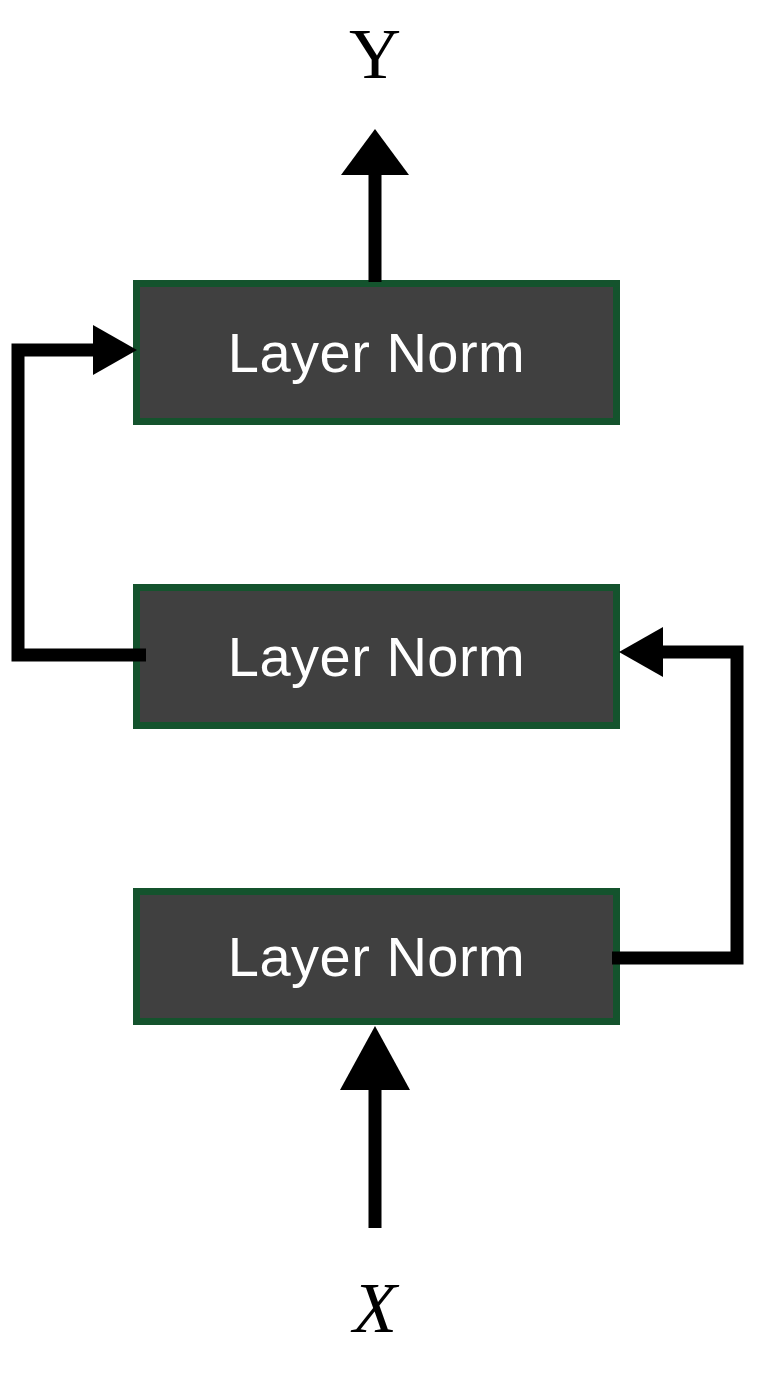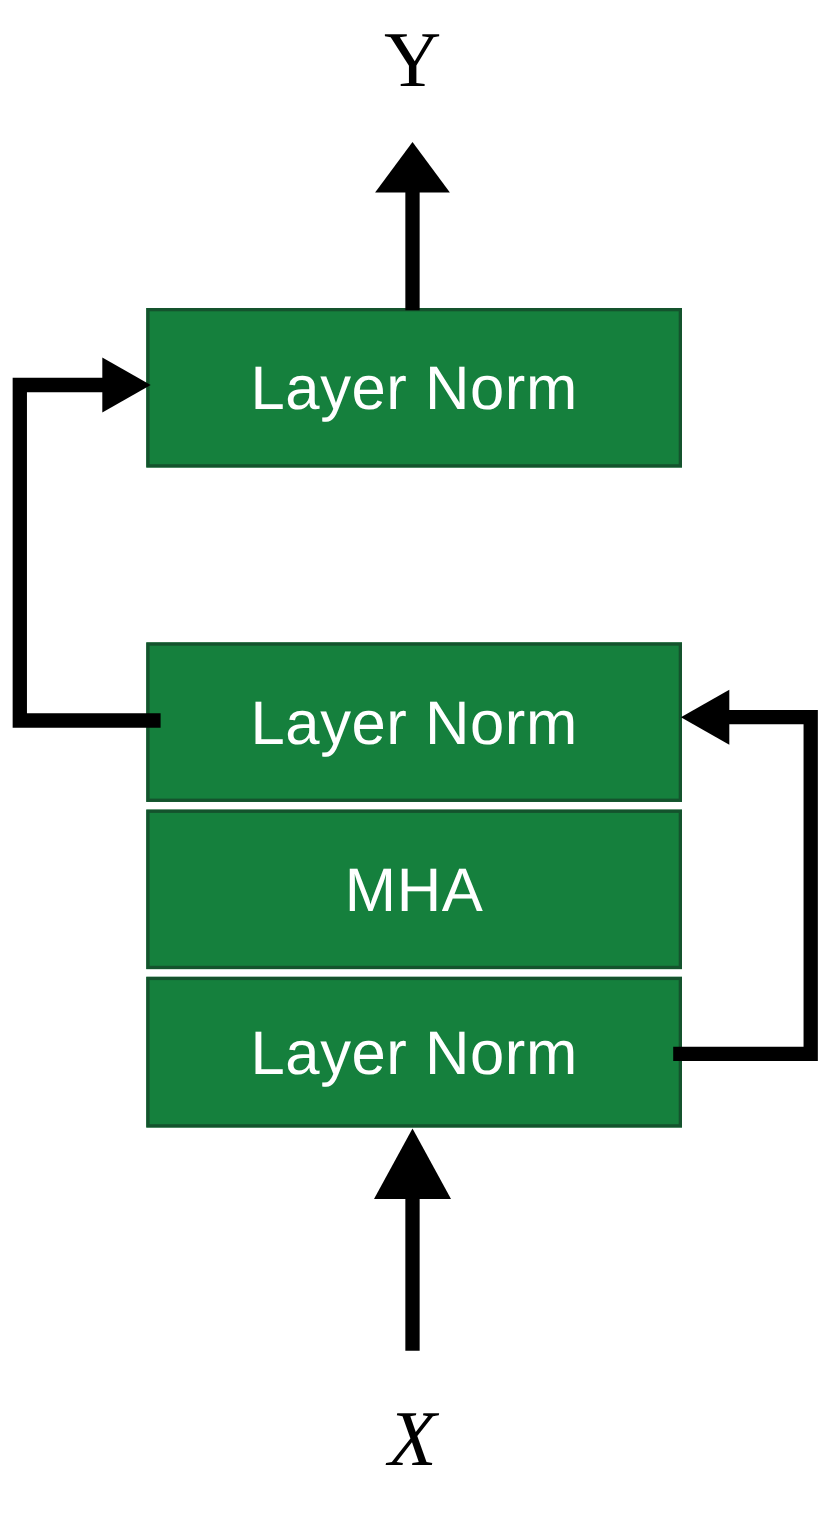--- a/index.html
+++ b/index.html
@@ -17,22 +17,22 @@
     height: 1388px;
     background: #ffffff;
     overflow: hidden;
   }
   
   .block {
     position: absolute;
     left: 133px;
     width: 487px;
     box-sizing: border-box;
-    background: #15803d;
-    border: 3px solid #14532d;
+    background: #404040;
+    border: 7px solid #14532d;
     display: flex;
     align-items: center;
     justify-content: center;
   }
   .block-label {
     color: #FFFFFF;
     font-family: "Liberation Sans", sans-serif;
     font-size: 56px;
     font-weight: 400;
     line-height: 1;
@@ -82,23 +82,20 @@
 
   <div class="block" id="block-0" style="top:280px;height:145px;">
     <span class="block-label">Layer Norm</span>
   </div>
 
 
   <div class="block" id="block-2" style="top:584px;height:145px;">
     <span class="block-label">Layer Norm</span>
   </div>
 
-  <div class="block" id="block-3" style="top:736px;height:145px;">
-    <span class="block-label">MHA</span>
-  </div>
 
   <div class="block" id="block-4" style="top:888px;height:137px;">
     <span class="block-label">Layer Norm</span>
   </div>
 
   <div class="io-label italic" id="label-x">X</div>
 
   <svg id="wiring" viewBox="0 0 757 1388">
 
     <g>

